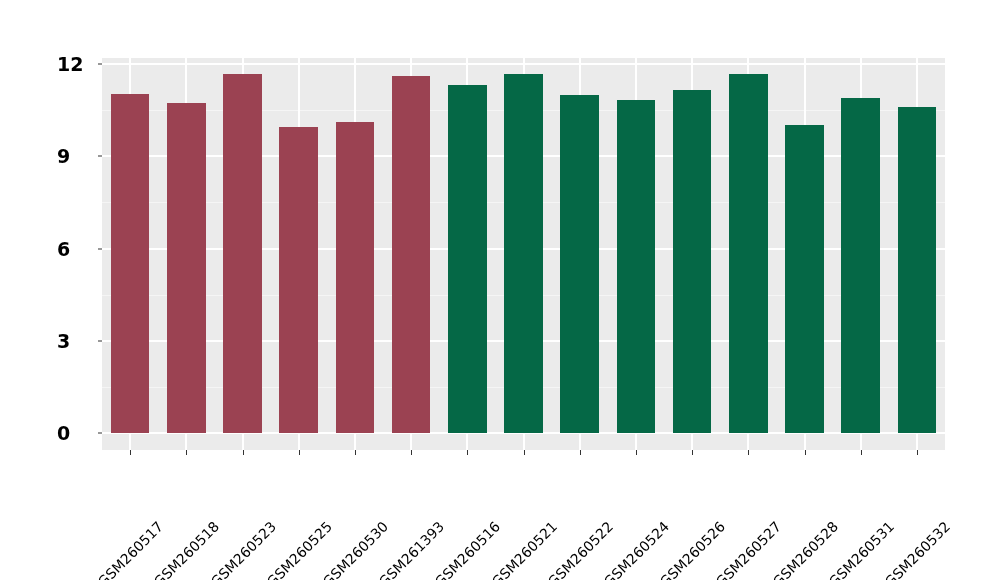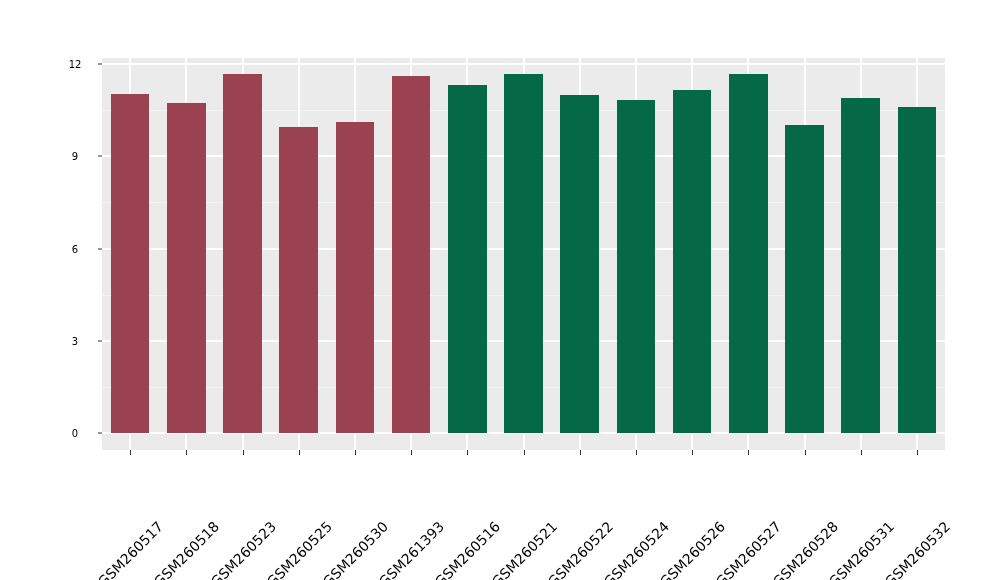--- a/index.html
+++ b/index.html
@@ -38,25 +38,26 @@
     font-size: 20px;
     line-height: 28px;
     color: #000000;
   }
 
   
   .y-tick-label {
     position: absolute;
     right: 0;
     width: 36px;
-    text-align: center;
-    font-size: 10px;
+    text-align: left;
+    font-size: 19px;
     color: #000000;
     transform: translateY(-50%);
     white-space: nowrap;
+    font-weight: bold;
   }
   #y-ticks {
     position: absolute;
     left: 55px;
     top: 0;
     width: 38px;
     height: 580px;
   }
   .y-tick-mark {
     position: absolute;

